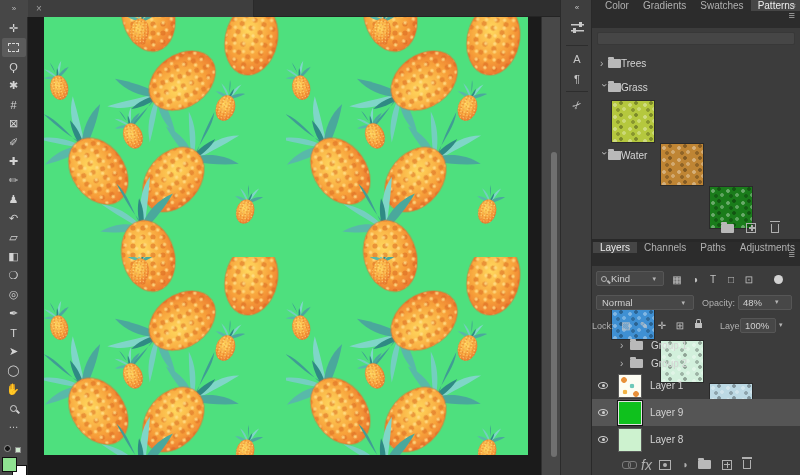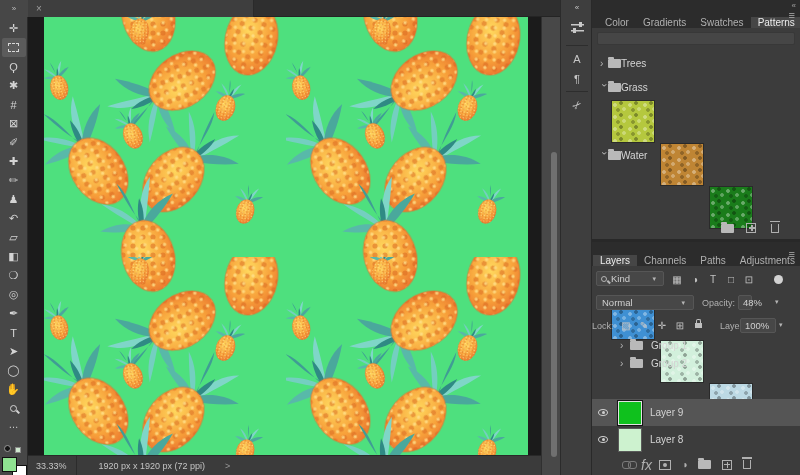--- a/index.html
+++ b/index.html
@@ -38,21 +38,21 @@
   #dock{left:560px;top:0;width:32px;height:475px;background:#3e3e3e;border-left:1px solid #2b2b2b;border-right:1px solid #292929}
   .dockbtn{position:absolute;left:0;width:32px;height:20px;display:flex;align-items:center;justify-content:center;color:#c6c6c6;font-size:11px}
   .docksep{position:absolute;left:5px;width:22px;height:1px;background:#2d2d2d}
   .isliders{width:13px;height:11px;background:
     linear-gradient(#c8c8c8,#c8c8c8) 0 2px/13px 1.5px no-repeat,
     linear-gradient(#c8c8c8,#c8c8c8) 0 8px/13px 1.5px no-repeat;position:relative}
   .isliders::before{content:"";position:absolute;left:8px;top:0;width:3px;height:5px;background:#c8c8c8}
   .isliders::after{content:"";position:absolute;left:2px;top:6px;width:3px;height:5px;background:#c8c8c8}
   
   #panels{left:592px;top:0;width:208px;height:475px;background:#3c3c3c}
-  .tabbar{position:absolute;left:0;width:208px;background:#2c2c2c;display:flex;align-items:flex-end}
+  .tabbar{position:absolute;left:0;width:208px;background:#2c2c2c;display:flex;align-items:flex-start}
   .ptab{display:flex;align-items:center;padding:0 7px;font-size:10px;color:#b0b0b0;white-space:nowrap}
   .ptab.active{background:#464646;color:#ededed}
   .panelmenu{position:absolute;right:5px;font-size:11px;color:#b0b0b0}
   #pcollapse{right:4px;top:1px;font-size:8px;color:#a0a0a0}
   #psearch{left:5px;top:32px;width:198px;height:13px;background:#464646;border:1px solid #383838;border-radius:2px}
   .tw{font-size:10px;color:#b5b5b5;display:inline-block;width:8px}
   .tw.open{transform:rotate(90deg)}
   .tw::before{content:"›"}
   .ifolder{display:inline-block;width:13px;height:9px;background:#b9b9b9;border-radius:1px;position:relative}
   .ifolder::before{content:"";position:absolute;top:-2px;left:0;width:6px;height:2px;background:#b9b9b9;border-radius:1px 1px 0 0}
@@ -194,25 +194,20 @@
         <use href="#pine" transform="translate(85,108) rotate(-20) scale(0.36)"></use>
         <use href="#pine" transform="translate(204,184) rotate(15) scale(0.34)"></use>
       </pattern>
     </defs>
     <rect width="484" height="438" fill="#4ee07e"></rect>
     <rect width="484" height="438" fill="url(#tile)"></rect>
   </svg>
   <div id="vscroll" class="abs"></div>
   <div id="vthumb" class="abs"></div>
 
-  <div id="statusbar" class="abs">
-    <span class="zoomfield">33.33%</span>
-    <span class="docinfo">1920 px x 1920 px (72 ppi)</span>
-    <span class="chev">&gt;</span>
-  </div>
 
   <div id="dock" class="abs">
     <div class="dockbtn" style="top:1px;height:12px;font-size:8px">«</div>
     <div class="dockbtn" style="top:17px">
         <span class="isliders"></span>
       </div>
     <div class="docksep" style="top:45px"></div>
     <div class="dockbtn" style="top:49px">A</div>
     <div class="dockbtn" style="top:69px">¶</div>
     <div class="docksep" style="top:91px"></div>
@@ -285,21 +280,21 @@
     <span class="fic" style="left:149px;top:271px">⊡</span>
     <span class="fic" style="left:178px;top:271px">
         <span class="toggle"></span>
       </span>
 
     <div class="selbox abs" style="left:4px;top:295px;width:98px;padding:0 5px">
       <span>Normal</span>
       <span class="dd"></span>
     </div>
     <span class="rowlabel abs" style="left:110px;top:298px">Opacity:</span>
-    <div class="valbox abs" style="left:146px;top:295px;width:14px;padding:0 4px">
+    <div class="valbox abs" style="left:146px;top:295px;width:54px;padding:0 4px">
       <span>48%</span>
     </div>
     <span class="dd abs" style="left:183px;top:298px"></span>
 
     <span class="rowlabel abs" style="left:0;top:321px">Lock:</span>
     <span class="fic" style="left:26px;top:317px">▨</span>
     <span class="fic" style="left:44px;top:317px">✎</span>
     <span class="fic" style="left:62px;top:317px">✛</span>
     <span class="fic" style="left:80px;top:317px">⊞</span>
     <span class="fic" style="left:98px;top:317px">
@@ -314,20 +309,25 @@
     <div class="lrow" style="top:336px;height:18px">
       <span class="tw" style="margin-left:28px"></span>
       <span class="ifolder" style="margin-left:2px"></span>
       <span class="lname">Group 1</span>
     </div>
     <div class="lrow" style="top:354px;height:18px">
       <span class="tw" style="margin-left:28px"></span>
       <span class="ifolder" style="margin-left:2px"></span>
       <span class="lname">Group 2</span>
     </div>
+    <div class="lrow" style="top:372px;height:27px">
+      <span class="ieye" style="margin-left:6px"></span>
+      <span class="thumb pat1" style="margin-left:10px"></span>
+      <span class="lname">Layer 1</span>
+    </div>
     <div class="lrow selected" style="top:399px;height:27px">
       <span class="ieye" style="margin-left:6px"></span>
       <span class="thumb sel" style="margin-left: 10px; background-color: rgb(15, 193, 29);"></span>
       <span class="lname">Layer 9</span>
     </div>
     <div class="lrow" style="top:426px;height:27px">
       <span class="ieye" style="margin-left:6px"></span>
       <span class="thumb" style="margin-left: 10px; background-color: rgb(205, 242, 207);"></span>
       <span class="lname">Layer 8</span>
     </div>

